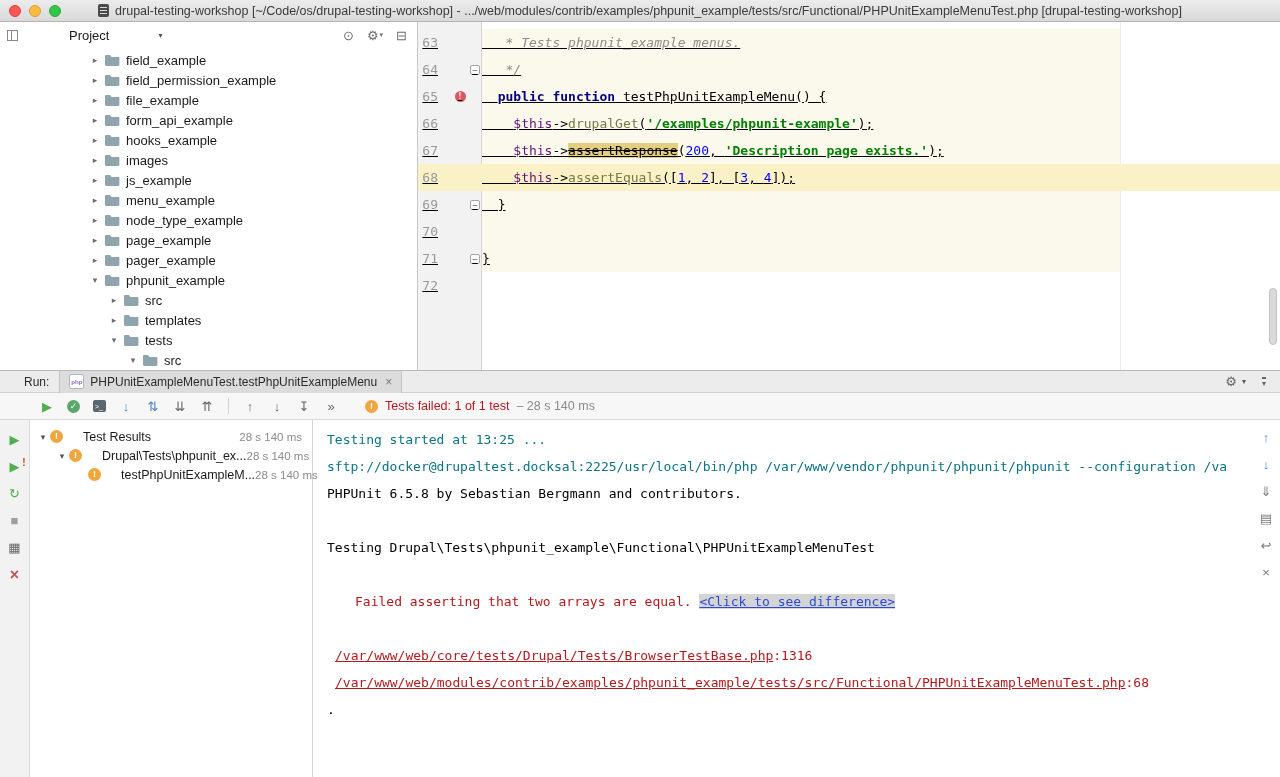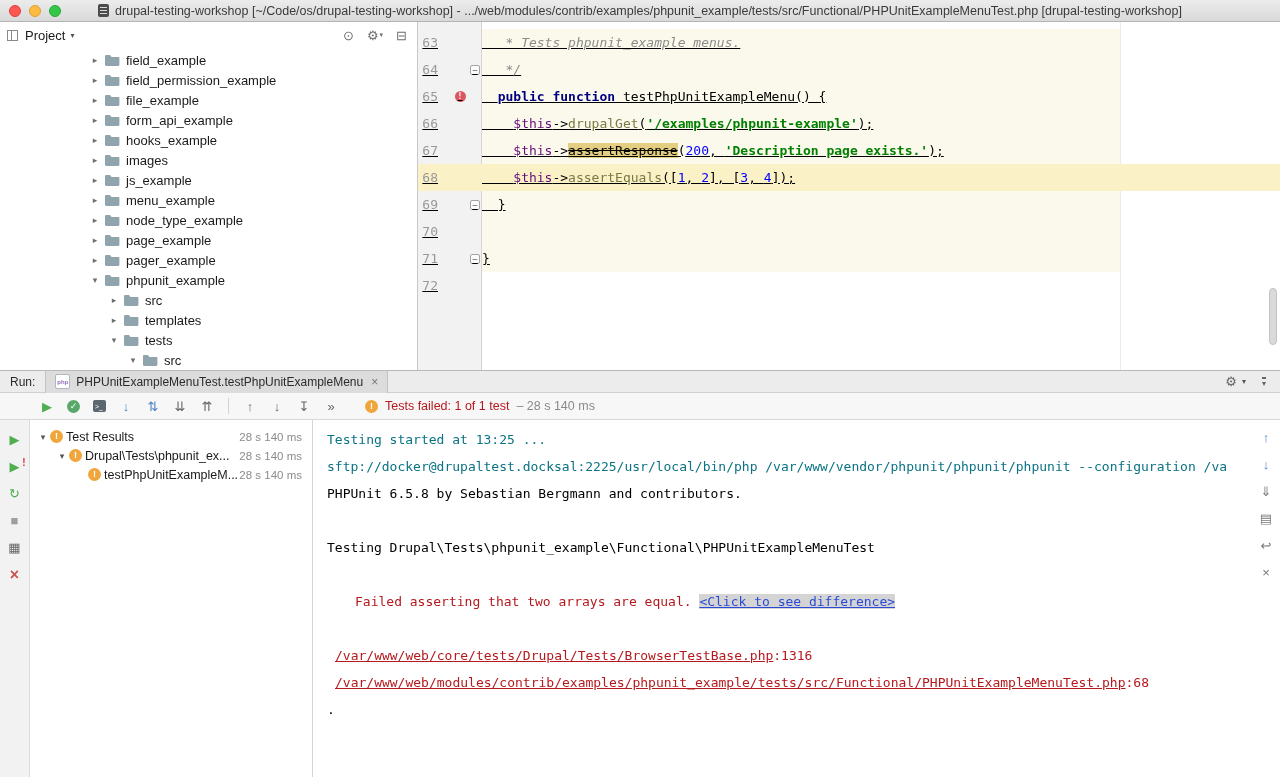--- a/index.html
+++ b/index.html
@@ -19,21 +19,21 @@
   .doc-icon { width:11px; height:13px; background:#4A4A4A; border-radius:2px; position:relative; flex:none; }
   .doc-icon::after { content:""; position:absolute; left:2px; top:3px; right:2px; height:1px;
                      background:#DADADA; box-shadow:0 3px 0 #DADADA, 0 6px 0 #DADADA; }
   .title-text { font-size:12.5px; color:#3A3A3A; white-space:nowrap; overflow:hidden; text-overflow:ellipsis; }
 
   
   .main { display:flex; height:348px; }
 
   
   .project { width:418px; border-right:1px solid #C9C9C9; display:flex; flex-direction:column; background:#FFF; }
-  .project-header { height:26px; display:flex; align-items:center; padding:0 10px 0 7px; font-size:13px; color:#1A1A1A; }
+  .project-header { height:26px; display:flex; align-items:center; padding:0 10px 0 7px; font-size:13px; color:#1A1A1A;gap:44px; }
   .pane-icon { width:11px; height:11px; border:1px solid #8A8A8A; position:relative; margin-right:7px; }
   .pane-icon::after { content:""; position:absolute; left:3px; top:0; bottom:0; width:1px; background:#8A8A8A; }
   .ph-caret { font-size:8px; color:#555; margin-left:5px; }
   .ph-right { margin-left:auto; display:flex; gap:13px; color:#6E6E6E; font-size:13px; align-items:center; }
   .ph-right .gear-wrap { display:flex; align-items:center; gap:1px; }
   .ph-right .tiny-caret { font-size:7px; }
   .tree { flex:1; overflow:hidden; padding-top:2px; }
   .tree-row { height:20px; display:flex; align-items:center; font-size:13px; color:#1A1A1A; white-space:nowrap; }
   .tree-arrow { width:14px; text-align:center; font-size:9px; color:#6E6E6E; flex:none; }
   .folder-icon { width:16px; height:14px; flex:none; margin-left:2px; }
@@ -66,21 +66,21 @@
   .tok-number { color:#0000FF; }
   .tok-deprecated { color:#000; text-decoration:line-through; background:#E3CE82; }
   .ed-scroll-thumb { position:absolute; right:3px; top:266px; width:8px; height:57px; background:#DADADA;
                      border:1px solid #C2C2C2; border-radius:4px; }
 
   
   .run { position:absolute; top:370px; left:0; right:0; bottom:0; border-top:1px solid #B9B9B9;
          display:flex; flex-direction:column; background:#FFF; }
   .run-tabs { height:22px; background:#ECECEC; border-bottom:1px solid #D0D0D0; display:flex; align-items:center;
               font-size:12px; color:#2B2B2B; flex:none; }
-  .run-label { padding:0 10px 0 10px; }
+  .run-label { padding:0 10px 0 24px; }
   .run-tab { height:22px; display:flex; align-items:center; gap:6px; padding:0 9px; background:#DCDCDC;
              border-left:1px solid #C2C2C2; border-right:1px solid #C2C2C2; }
   .php-icon { width:15px; height:15px; background:#FFF; border:1px solid #AEB8C0; border-radius:2px;
               font-size:6px; font-weight:bold; color:#8E6BB8; display:flex; align-items:center; justify-content:center; flex:none; }
   .tab-close { color:#757575; font-size:12px; line-height:1; margin-left:2px; }
   .tabbar-right { margin-left:auto; display:flex; align-items:center; gap:16px; padding-right:14px; color:#666; font-size:13px; }
   .gear-wrap { display:flex; align-items:center; }
   .hide-icon { border-top:2px solid #666; font-size:8px; line-height:7px; padding-top:1px; color:#666; }
 
   .run-toolbar { height:27px; background:#F7F7F7; border-bottom:1px solid #D8D8D8; display:flex; align-items:center;
@@ -104,21 +104,21 @@
               align-items:center; padding-top:12px; gap:11px; flex:none; }
   .sbtn { width:18px; height:16px; text-align:center; font-size:13px; color:#666; line-height:16px; position:relative; }
   .sbtn.green { color:#4FAE4E; }
   .sbtn.gray { color:#9E9E9E; }
   .sbtn.redx { color:#C75450; font-size:16px; font-weight:bold; }
   .overlay-bang { position:absolute; right:-2px; top:-4px; color:#D5393E; font-size:10px; font-weight:bold; }
 
   .test-tree { width:283px; border-right:1px solid #D5D5D5; padding-top:7px; font-size:12.5px; flex:none; }
   .tt-row { height:19px; display:flex; align-items:center; color:#1A1A1A; white-space:nowrap; }
   .tt-arrow { width:14px; text-align:center; font-size:9px; color:#555; flex:none; }
-  .tt-label { margin-left:3px; }
+  .tt-label { margin-left:20px; }
   .tt-time { margin-left:auto; padding-right:10px; color:#8C8C8C; font-size:11.5px; }
 
   .console { flex:1; font-family:"DejaVu Sans Mono","Liberation Mono",monospace; font-size:13px; color:#000;
              padding:6px 0 0 14px; overflow:hidden; }
   .cline { height:27px; line-height:27px; white-space:pre; overflow:hidden; }
   .cline.stack { padding-left:8px; }
   .c-sys { color:#0A7384; }
   .c-plain { color:#000; }
   .c-red { color:#B5191E;margin-left:28px; }
   .lnk-blue { color:#2B4BD7; text-decoration:underline; background:#D4D4D4; }

